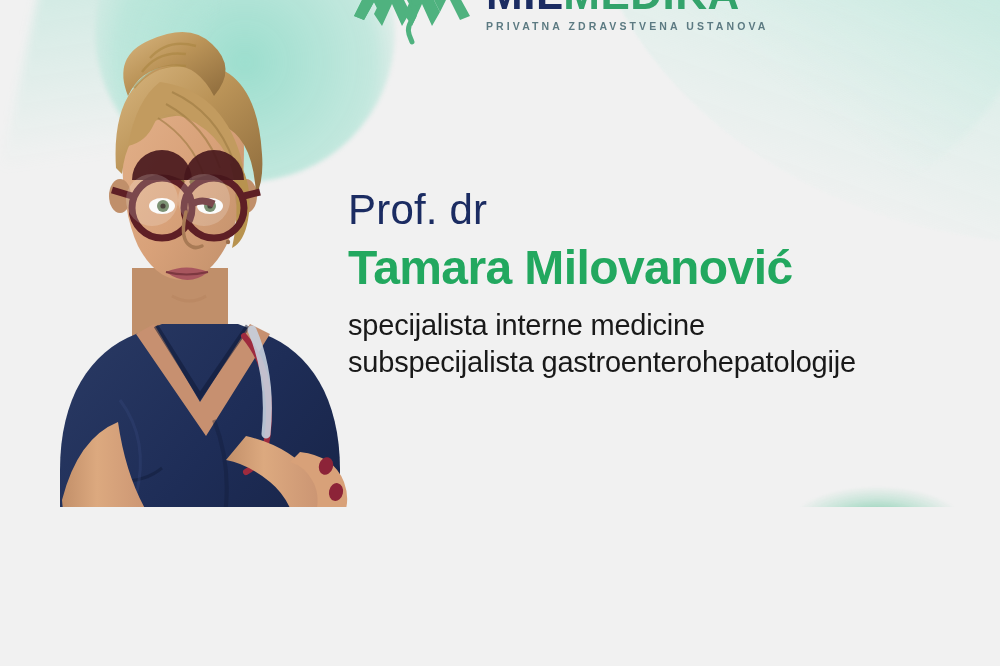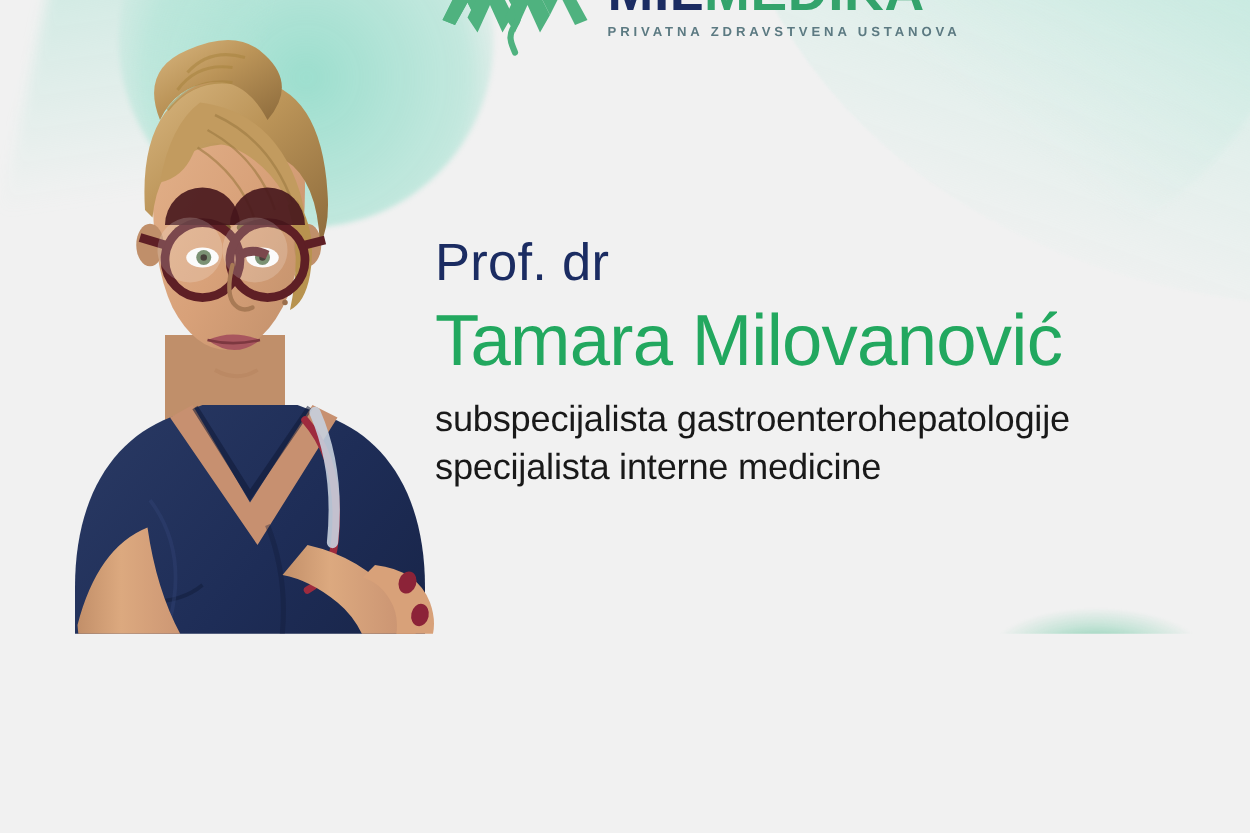--- a/index.html
+++ b/index.html
@@ -125,22 +125,22 @@
   }
   .prefix {
     color: #1b2c62;
     font-size: 42px;
     font-weight: 400;
     line-height: 1.12;
     letter-spacing: .2px;
   }
   .doctor-name {
     color: #22a85f;
-    font-size: 58px;
-    font-weight: 400;
+    font-size: 48px;
+    font-weight: 700;
     line-height: 1.12;
     letter-spacing: -.6px;
     margin-top: 8px;
     white-space: nowrap;
   }
   .roles { margin-top: 12px; }
   .role-line {
     color: #191919;
     font-size: 29px;
     font-weight: 400;
@@ -326,22 +326,22 @@
 
         <circle cx="228" cy="242" r="2.2" fill="#9a6e4c"></circle>
       </g>
     </svg>
   </div>
 
   <div class="textblock">
     <div class="prefix">Prof. dr</div>
     <div class="doctor-name">Tamara Milovanović</div>
     <div class="roles">
+      <div class="role-line">specijalista interne medicine</div>
       <div class="role-line">subspecijalista gastroenterohepatologije</div>
-      <div class="role-line">specijalista interne medicine</div>
     </div>
   </div>
 
   <div class="badge">
     <svg viewBox="0 0 210 190" aria-hidden="true">
       <path d="M105 6
                C 122 6, 131 14, 142 25
                L 186 69
                C 199 82, 205 92, 205 108
                C 205 126, 196 140, 182 152

